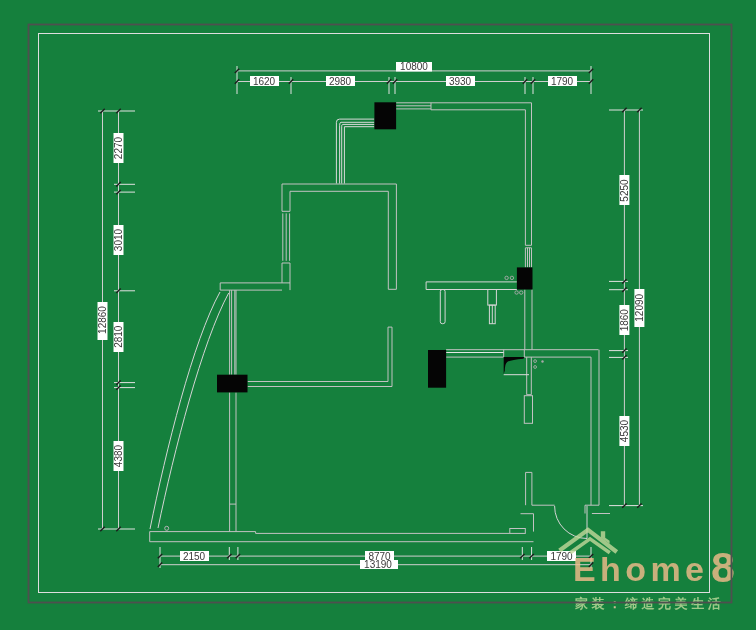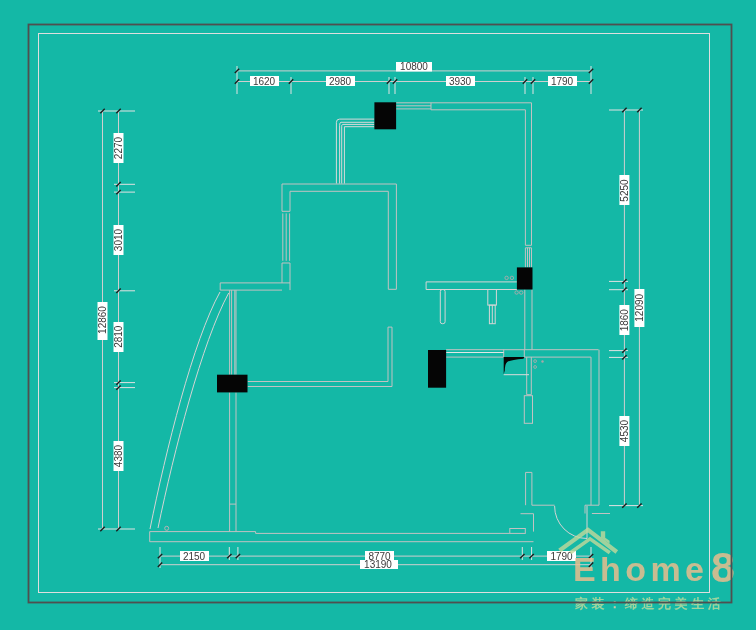--- a/index.html
+++ b/index.html
@@ -1,16 +1,16 @@
 <!DOCTYPE html>
 <html><head>
 <meta charset="utf-8">
 <style>
   html,body{margin:0;padding:0;background:#ffffff;}
-  .page{position:relative;width:756px;height:630px;background:#14b8a6;overflow:hidden;
+  .page{position:relative;width:756px;height:630px;background:#15803d;overflow:hidden;
         font-family:"Liberation Sans", sans-serif;}
   svg{position:absolute;left:0;top:0;}
   text{font-family:"Liberation Sans", sans-serif;}
   .dt{fill:#3a3a3a;font-size:10px;}
 </style>
 </head>
 <body>
 <div class="page">
 <svg width="756" height="630" viewBox="0 0 756 630">
 

